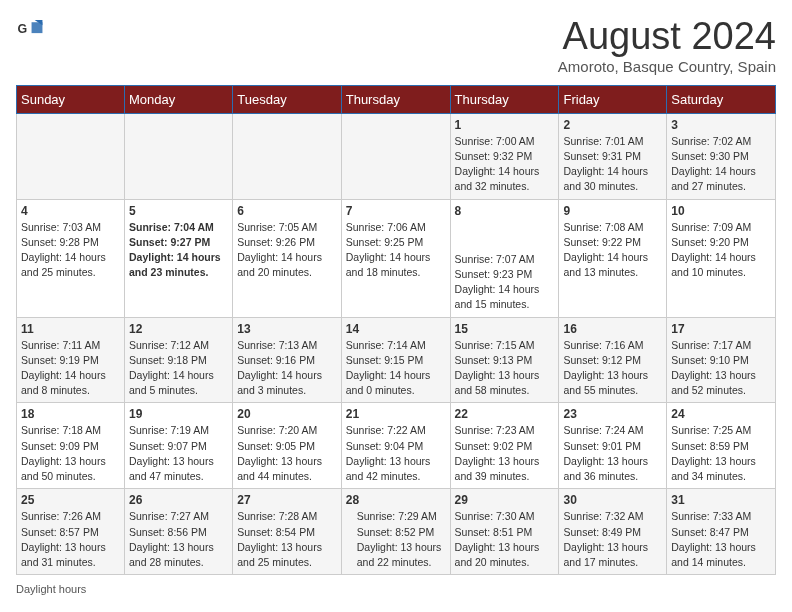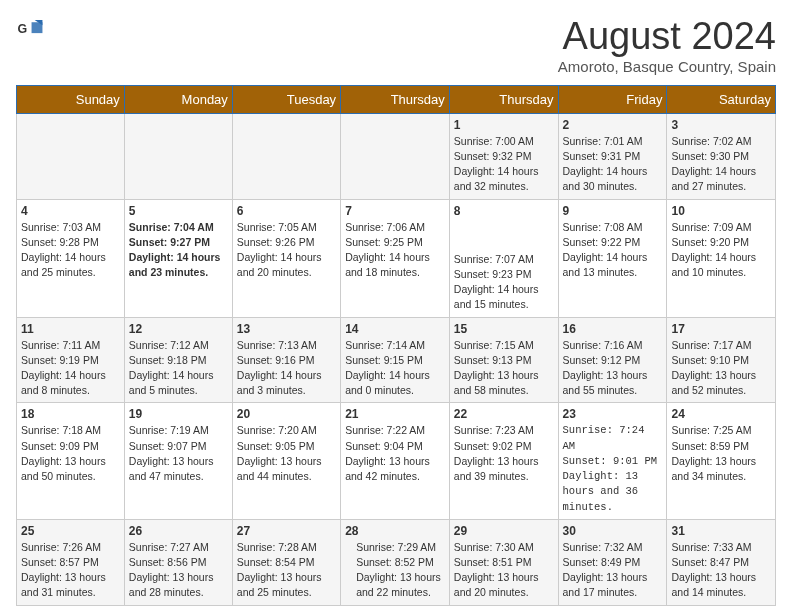--- a/index.html
+++ b/index.html
@@ -52,24 +52,24 @@
     .subtitle {
       font-size: 15px;
       color: #555;
     }
     table {
       width: 100%;
       border-collapse: collapse;
       font-size: 11px;
     }
     thead tr th {
-      background-color: #a16207;
+      background-color: #7f1d1d;
       color: #fff;
       padding: 6px 4px;
-      text-align: right;
+      text-align: left;
       font-size: 13px;
       font-weight: normal;
       border: 1px solid #2b6cb0;
     }
     tbody tr td {
       border: 1px solid #ccc;
       padding: 4px 4px;
       vertical-align: top;
       width: 113px;
     }
@@ -264,21 +264,21 @@
 Daylight: 13 hours and 42 minutes.</div>
         </td>
         <td>
           <div class="day-num">22</div>
           <div class="day-info" style="white-space: pre-line;">Sunrise: 7:23 AM
 Sunset: 9:02 PM
 Daylight: 13 hours and 39 minutes.</div>
         </td>
         <td>
           <div class="day-num">23</div>
-          <div class="day-info" style="white-space: pre-line; font-family: Liberation Mono, monospace;">Sunrise: 7:24 AM
+          <div class="day-info" style="white-space: pre-line;">Sunrise: 7:24 AM
 Sunset: 9:01 PM
 Daylight: 13 hours and 36 minutes.</div>
         </td>
         <td>
           <div class="day-num">24</div>
           <div class="day-info" style="white-space: pre-line;">Sunrise: 7:25 AM
 Sunset: 8:59 PM
 Daylight: 13 hours and 34 minutes.</div>
         </td>
       </tr>

